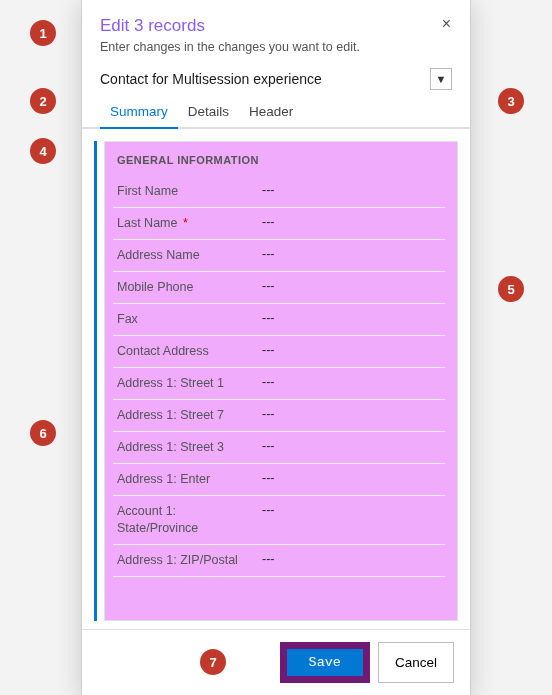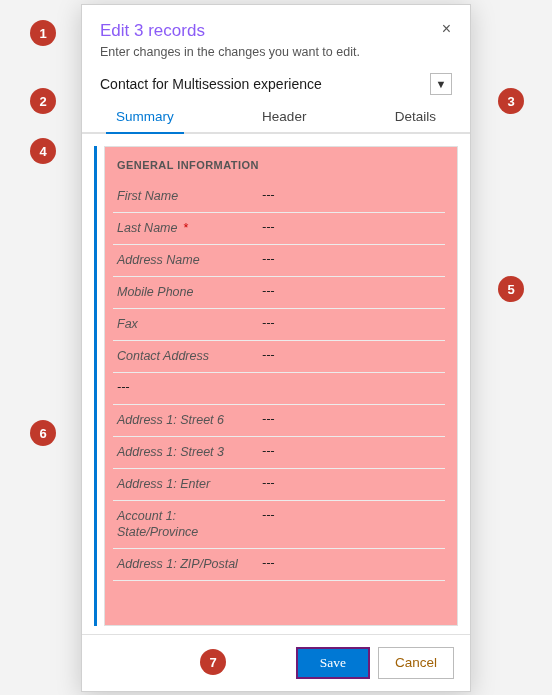--- a/index.html
+++ b/index.html
@@ -72,24 +72,23 @@
       height: 22px;
       display: flex;
       align-items: center;
       justify-content: center;
       cursor: pointer;
       font-size: 11px;
       color: #333;
     }
     .tabs-bar {
       display: flex;
-      padding: 0 24px;
+      padding: 0 18px;
       border-bottom: 2px solid #e0e0e0;
       margin-bottom: 0;
-      justify-content: space-between;
     }
     .tab {
       padding: 6px 10px 8px 10px;
       font-size: 13.5px;
       color: #444;
       cursor: pointer;
       border-bottom: 2px solid transparent;
       margin-bottom: -2px;
       background: none;
       border-top: none;
@@ -111,38 +110,37 @@
       background: #fff;
       border-left: 3px solid #0078d4;
       margin: 12px 0 0 12px;
       min-height: 480px;
     }
     .form-content {
       flex: 1;
       padding: 12px 12px 0 8px;
       border: 1px solid #e0e0e0;
       margin: 12px 12px 0 4px;
-      background: #fca5a5;
+      background: #f0abfc;
     }
     .section-title {
       font-size: 11px;
       font-weight: 600;
       color: #555;
       letter-spacing: 0.04em;
       margin-bottom: 10px;
       padding: 0 4px;
       text-transform: uppercase;
     }
     .field-row {
       display: flex;
       align-items: flex-start;
       border-bottom: 1px solid #ececec;
       padding: 7px 4px;
       min-height: 32px;
-      font-style: italic;
     }
     .field-label {
       font-size: 12.5px;
       color: #555;
       width: 145px;
       flex-shrink: 0;
       padding-right: 8px;
       line-height: 1.35;
     }
     .field-required {
@@ -159,30 +157,30 @@
       justify-content: flex-end;
       gap: 8px;
       padding: 12px 16px;
       background: #fff;
       border-top: 1px solid #e0e0e0;
       margin-top: 8px;
     }
     .btn-save {
       background: #0078d4;
       color: #fff;
-      border: 2px solid #701a75;
+      border: 7px solid #701a75;
       padding: 6px 22px;
       font-size: 13.5px;
       cursor: pointer;
-      font-family: Liberation Serif, serif;
+      font-family: Liberation Mono, monospace;
       font-weight: 500;
     }
     .btn-cancel {
       background: #fff;
-      color: #a16207;
+      color: #000000;
       border: 1px solid #bbb;
       padding: 6px 16px;
       font-size: 13.5px;
       cursor: pointer;
       font-family: inherit;
     }
 
     
     .annotation {
       position: absolute;
@@ -233,22 +231,22 @@
         <button class="close-btn">×</button>
       </div>
 
       <div class="form-name-row">
         <span class="form-name">Contact for Multisession experience</span>
         <button class="form-selector-btn">▼</button>
       </div>
 
       <div class="tabs-bar">
         <button class="tab active">Summary</button>
+        <button class="tab">Details</button>
         <button class="tab">Header</button>
-        <button class="tab">Details</button>
       </div>
 
       <div class="content-area">
         <div class="left-border"></div>
         <div class="form-content">
           <div class="section-title">GENERAL INFORMATION</div>
 
           <div class="field-row">
             <span class="field-label">First Name</span>
             <span class="field-value">---</span>
@@ -267,24 +265,25 @@
           </div>
           <div class="field-row">
             <span class="field-label">Fax</span>
             <span class="field-value">---</span>
           </div>
           <div class="field-row">
             <span class="field-label">Contact Address</span>
             <span class="field-value">---</span>
           </div>
           <div class="field-row">
-            <span class="field-value">---</span>
-          </div>
-          <div class="field-row">
-            <span class="field-label">Address 1: Street 6</span>
+            <span class="field-label">Address 1: Street 1</span>
+            <span class="field-value">---</span>
+          </div>
+          <div class="field-row">
+            <span class="field-label">Address 1: Street 7</span>
             <span class="field-value">---</span>
           </div>
           <div class="field-row">
             <span class="field-label">Address 1: Street 3</span>
             <span class="field-value">---</span>
           </div>
           <div class="field-row">
             <span class="field-label">Address 1: Enter</span>
             <span class="field-value">---</span>
           </div>

